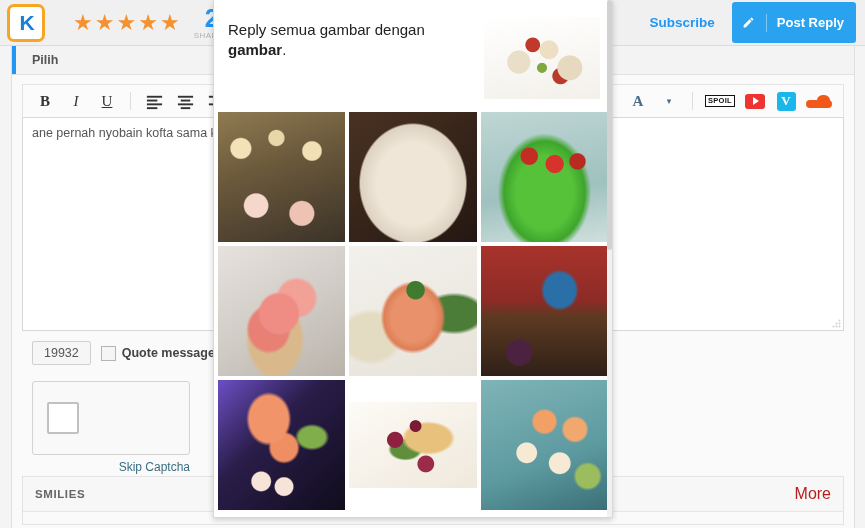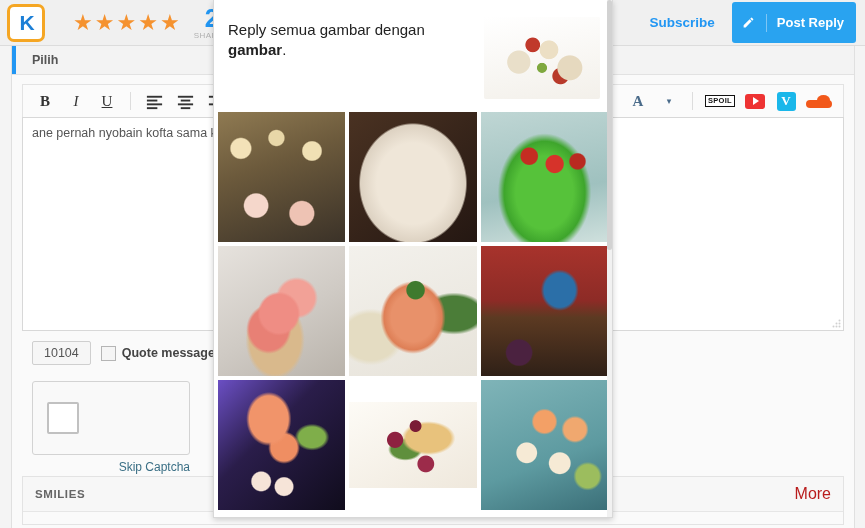--- a/index.html
+++ b/index.html
@@ -307,21 +307,21 @@
             <circle cx="8.5" cy="8.5" r="1"></circle>
               <circle cx="5.5" cy="8.5" r="1"></circle>
               <circle cx="8.5" cy="5.5" r="1"></circle>
             <circle cx="2.5" cy="8.5" r="1"></circle>
               <circle cx="5.5" cy="5.5" r="1"></circle>
               <circle cx="8.5" cy="2.5" r="1"></circle>
           </svg>
         </div>
 
         <div class="belowrow">
-          <div class="countbox">10104</div>
+          <div class="countbox">19932</div>
           <div class="qcheck">
             <span class="box"></span>
             <span>Quote message in reply?</span>
           </div>
         </div>
 
         <div class="verif-row">
           <div>
             <div class="captcha-box">
               <span class="captcha-check"></span>

